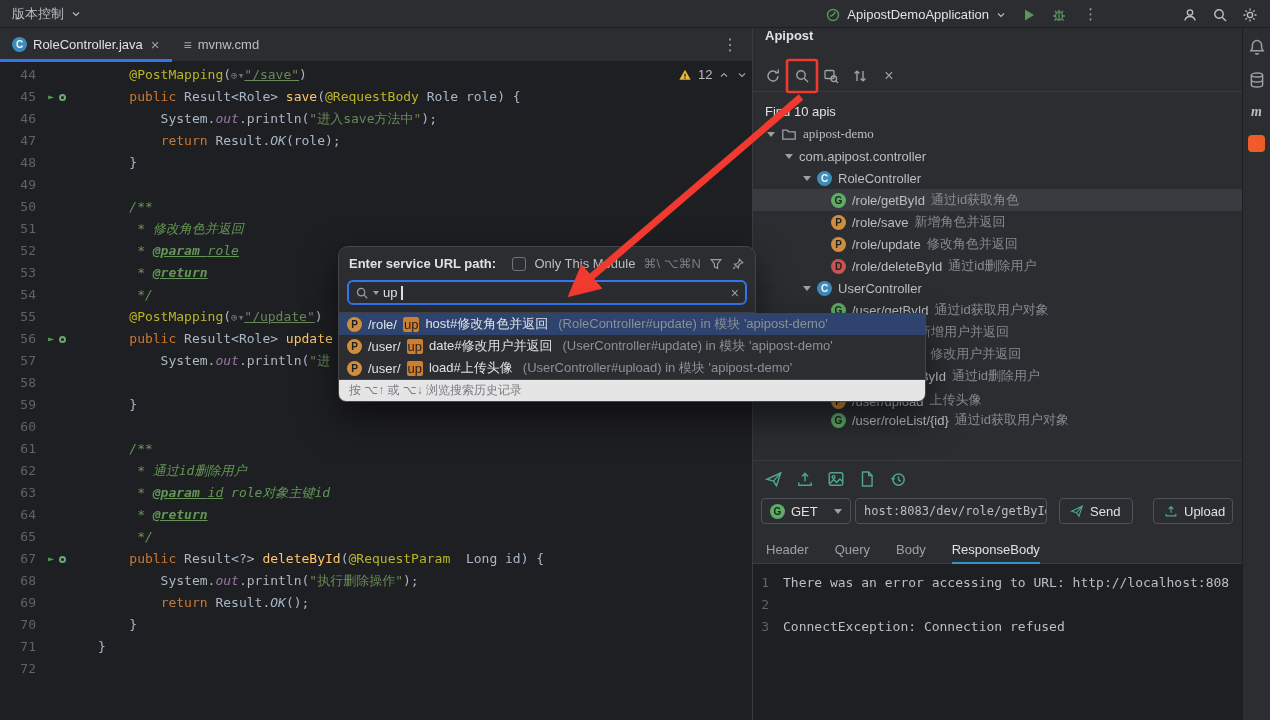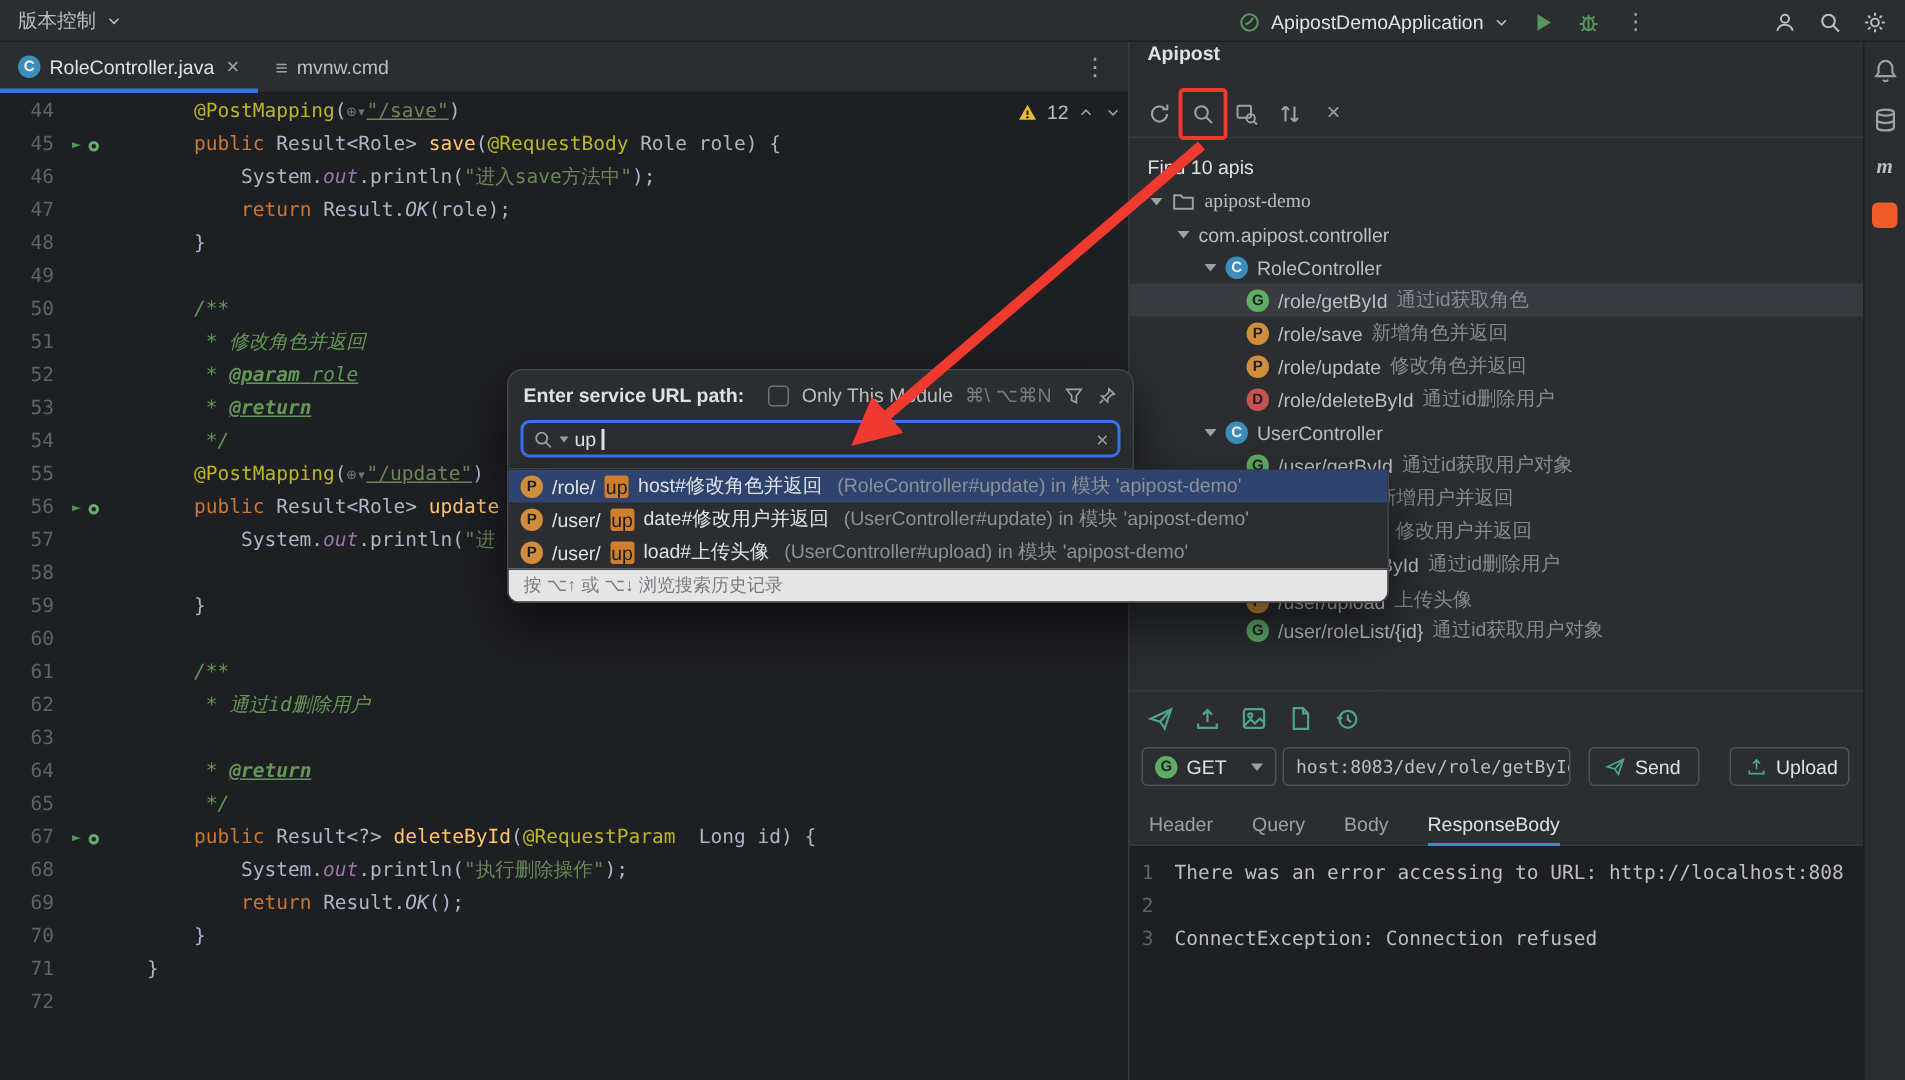--- a/index.html
+++ b/index.html
@@ -227,21 +227,21 @@
     <div class="ed-line"><span class="ed-ln">53</span><span class="ed-mk"></span><span class="ed-code"><span class="c-doc">     * </span><span class="c-docT">@return</span></span></div>
     <div class="ed-line"><span class="ed-ln">54</span><span class="ed-mk"></span><span class="ed-code"><span class="c-doc">     */</span></span></div>
     <div class="ed-line"><span class="ed-ln">55</span><span class="ed-mk"></span><span class="ed-code"><span class="c-ann">    @PostMapping</span><span class="c-pl">(</span><span class="c-inlay">⊕▾</span><span class="c-strU">"/update"</span><span class="c-pl">)</span></span></div>
     <div class="ed-line"><span class="ed-ln">56</span><span class="ed-mk"><span class="gmark">►</span><span class="gbean"></span></span><span class="ed-code"><span class="c-pl">    </span><span class="c-kw">public </span><span class="c-pl">Result&lt;Role&gt; </span><span class="c-mth">update</span></span></div>
     <div class="ed-line"><span class="ed-ln">57</span><span class="ed-mk"></span><span class="ed-code"><span class="c-pl">        System.</span><span class="c-fld">out</span><span class="c-pl">.println(</span><span class="c-str">"进</span></span></div>
     <div class="ed-line"><span class="ed-ln">58</span><span class="ed-mk"></span></div>
     <div class="ed-line"><span class="ed-ln">59</span><span class="ed-mk"></span><span class="ed-code"><span class="c-pl">    }</span></span></div>
     <div class="ed-line"><span class="ed-ln">60</span><span class="ed-mk"></span><span class="ed-code"></span></div>
     <div class="ed-line"><span class="ed-ln">61</span><span class="ed-mk"></span><span class="ed-code"><span class="c-doc">    /**</span></span></div>
     <div class="ed-line"><span class="ed-ln">62</span><span class="ed-mk"></span><span class="ed-code"><span class="c-doc">     * 通过id删除用户</span></span></div>
-    <div class="ed-line"><span class="ed-ln">63</span><span class="ed-mk"></span></div>
+    <div class="ed-line"><span class="ed-ln">63</span><span class="ed-mk"></span><span class="ed-code"><span class="c-doc">     * </span><span class="c-docT">@param </span><span class="c-docP">id</span><span class="c-doc"> role对象主键id</span></span></div>
     <div class="ed-line"><span class="ed-ln">64</span><span class="ed-mk"></span><span class="ed-code"><span class="c-doc">     * </span><span class="c-docT">@return</span></span></div>
     <div class="ed-line"><span class="ed-ln">65</span><span class="ed-mk"></span><span class="ed-code"><span class="c-doc">     */</span></span></div>
     <div class="ed-line"><span class="ed-ln">67</span><span class="ed-mk"><span class="gmark">►</span><span class="gbean"></span></span><span class="ed-code"><span class="c-pl">    </span><span class="c-kw">public </span><span class="c-pl">Result&lt;?&gt; </span><span class="c-mth">deleteById</span><span class="c-pl">(</span><span class="c-ann">@RequestParam  </span><span class="c-pl">Long id) {</span></span></div>
     <div class="ed-line"><span class="ed-ln">68</span><span class="ed-mk"></span><span class="ed-code"><span class="c-pl">        System.</span><span class="c-fld">out</span><span class="c-pl">.println(</span><span class="c-str">"执行删除操作"</span><span class="c-pl">);</span></span></div>
     <div class="ed-line"><span class="ed-ln">69</span><span class="ed-mk"></span><span class="ed-code"><span class="c-pl">        </span><span class="c-kw">return </span><span class="c-pl">Result.</span><span class="c-stm">OK</span><span class="c-pl">();</span></span></div>
     <div class="ed-line"><span class="ed-ln">70</span><span class="ed-mk"></span><span class="ed-code"><span class="c-pl">    }</span></span></div>
     <div class="ed-line"><span class="ed-ln">71</span><span class="ed-mk"></span><span class="ed-code"><span class="c-pl">}</span></span></div>
     <div class="ed-line"><span class="ed-ln">72</span><span class="ed-mk"></span><span class="ed-code"></span></div>
   </div>
 <div id="stripe">

